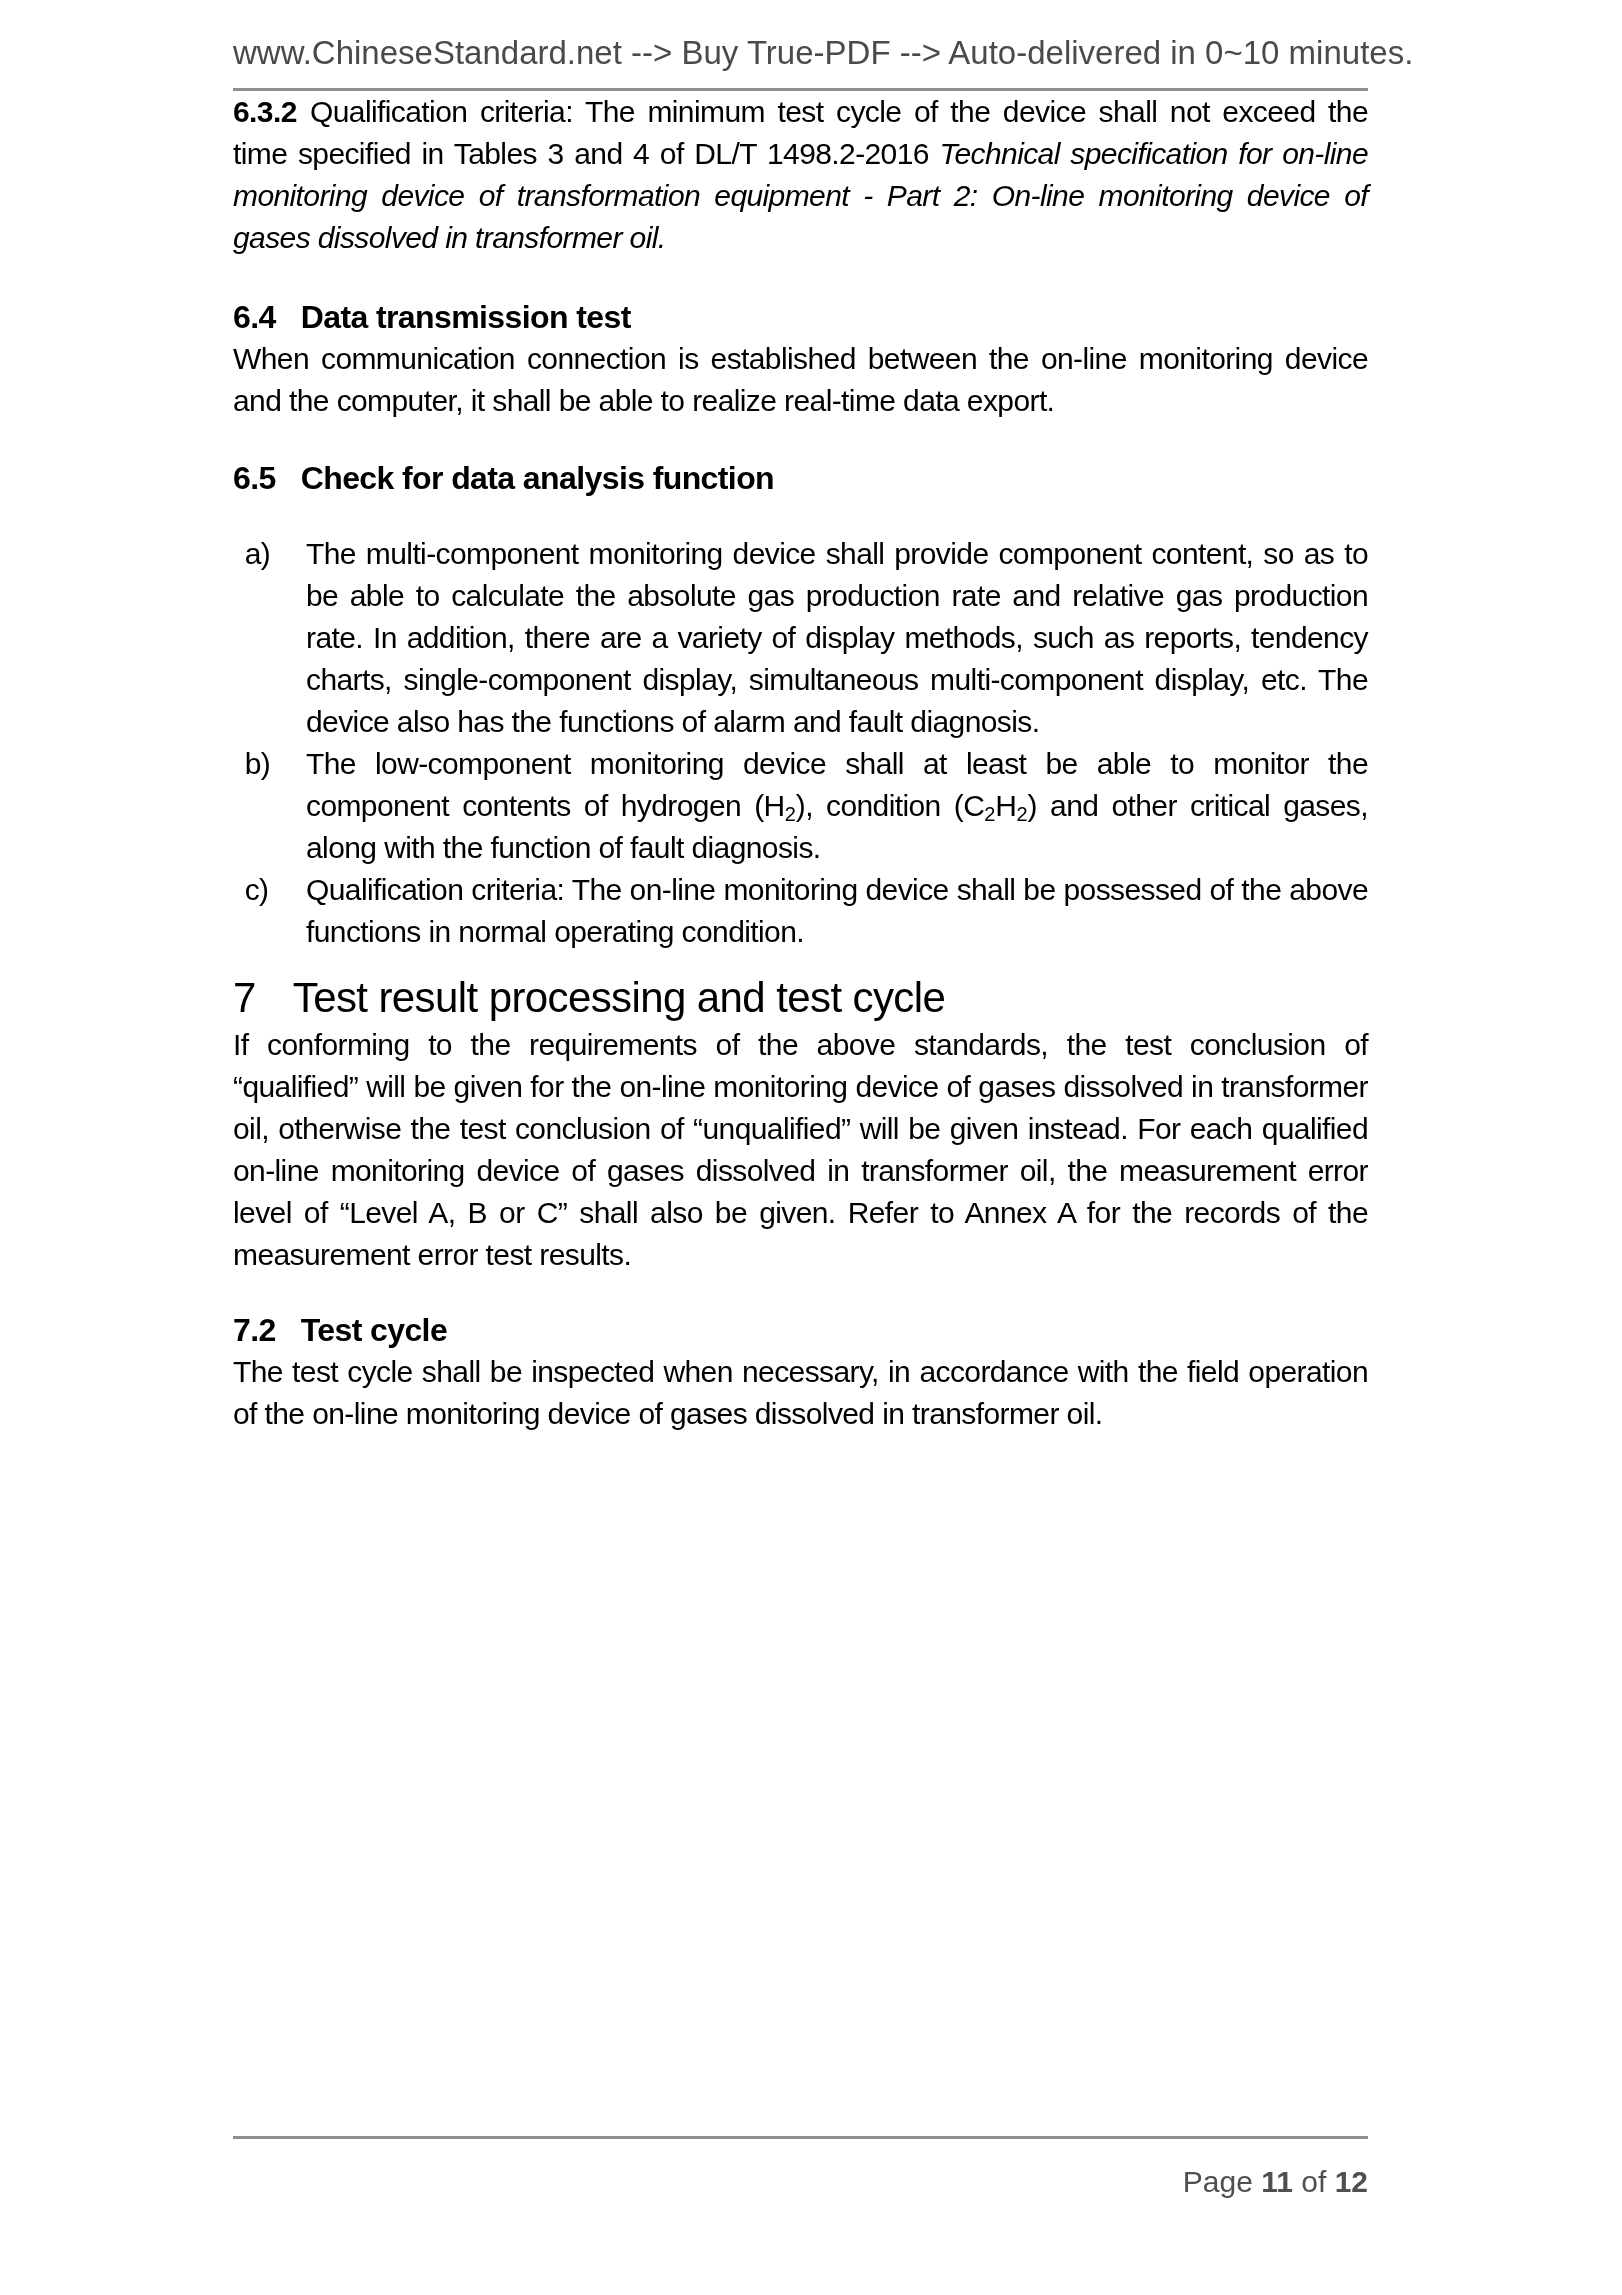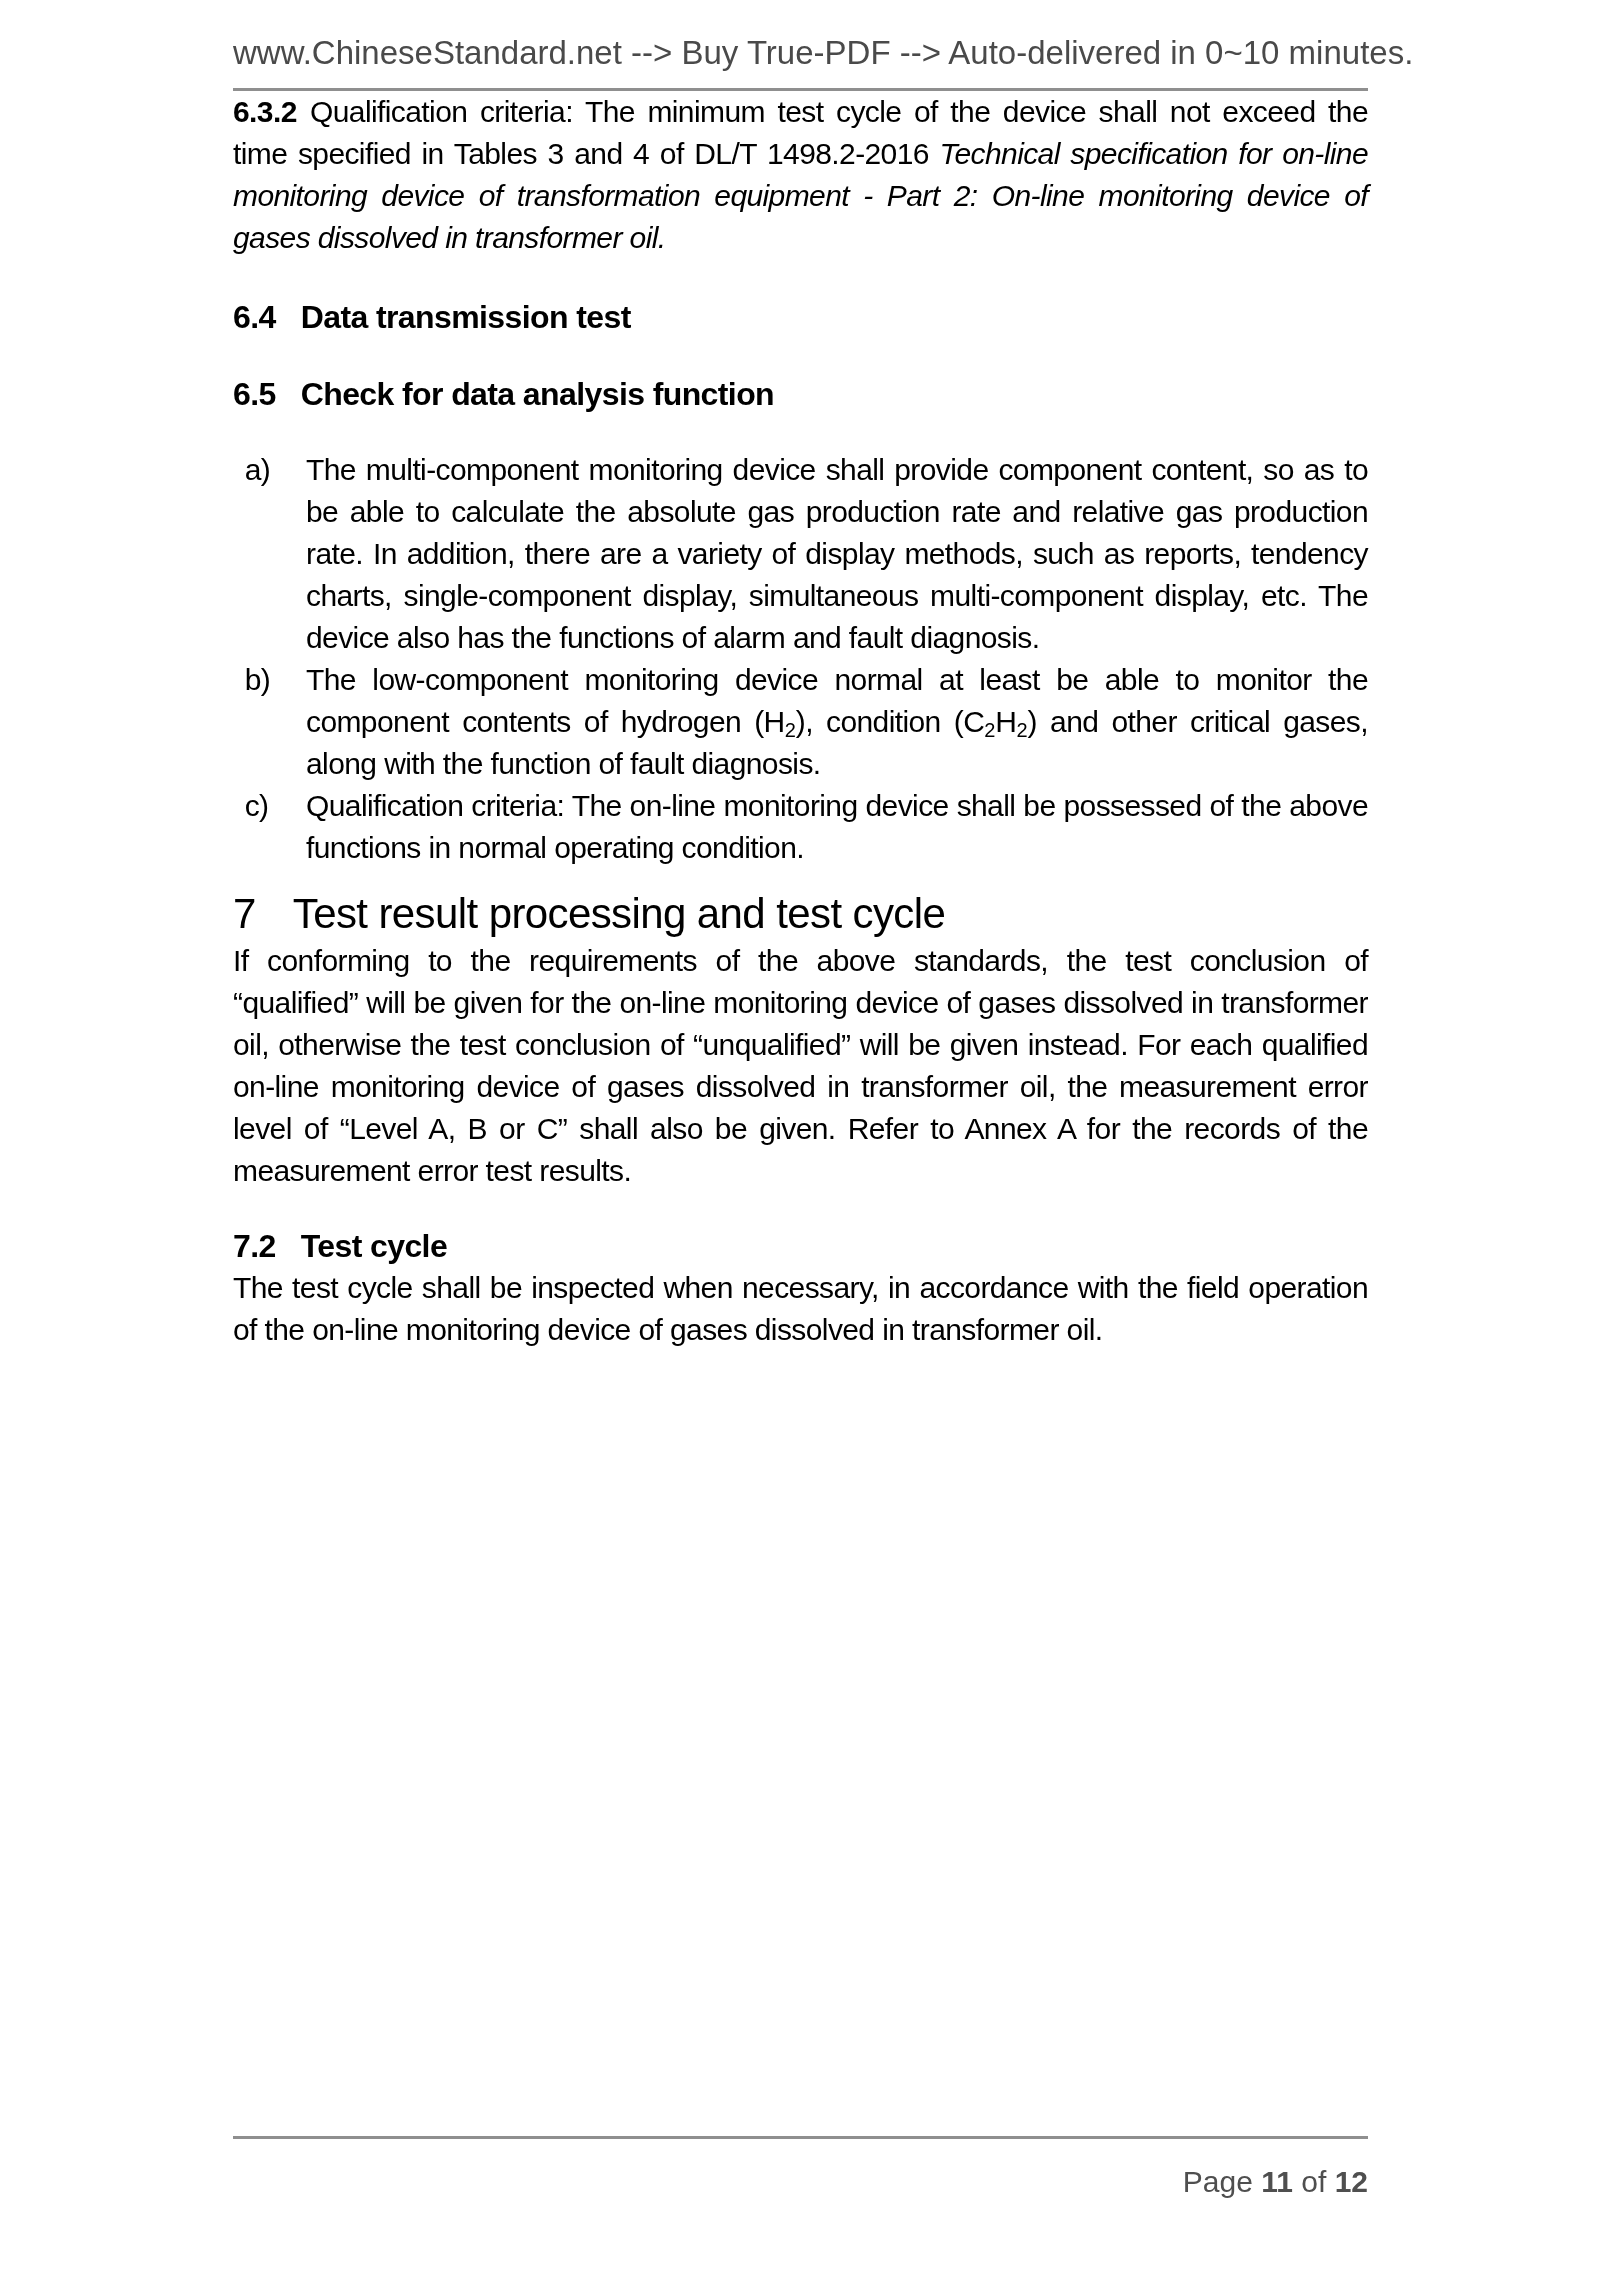--- a/index.html
+++ b/index.html
@@ -108,30 +108,31 @@
   </div>
 
   <div class="rule"></div>
 
   <div class="content">
 
     <p class="para-632"><span class="runin">6.3.2</span><span>Qualification criteria: The minimum test cycle of the device shall not exceed the time specified in Tables 3 and 4 of DL/T 1498.2-2016 </span><i>Technical specification for on-line monitoring device of transformation equipment - Part 2: On-line monitoring device of gases dissolved in transformer oil.</i></p>
 
     <h3 class="h-sub h-64"><span class="hnum">6.4</span><span>Data transmission test</span></h3>
 
+    <p class="para-64">When communication connection is established between the on-line monitoring device and the computer, it shall be able to realize real-time data export.</p>
 
     <h3 class="h-sub h-65"><span class="hnum">6.5</span><span>Check for data analysis function</span></h3>
 
     <div class="list">
       <div class="li">
         <span class="marker">a)</span>
         <span>The multi-component monitoring device shall provide component content, so as to be able to calculate the absolute gas production rate and relative gas production rate. In addition, there are a variety of display methods, such as reports, tendency charts, single-component display, simultaneous multi-component display, etc. The device also has the functions of alarm and fault diagnosis.</span>
       </div>
       <div class="li">
-        <span class="marker">b)</span><span><span>The low-component monitoring device normal at least be able to monitor the component contents of hydrogen (H</span><sub>2</sub><span>), condition (C</span><sub>2</sub><span>H</span><sub>2</sub><span>) and other critical gases, along with the function of fault diagnosis.</span></span>
+        <span class="marker">b)</span><span><span>The low-component monitoring device shall at least be able to monitor the component contents of hydrogen (H</span><sub>2</sub><span>), condition (C</span><sub>2</sub><span>H</span><sub>2</sub><span>) and other critical gases, along with the function of fault diagnosis.</span></span>
       </div>
       <div class="li">
         <span class="marker">c)</span>
         <span>Qualification criteria: The on-line monitoring device shall be possessed of the above functions in normal operating condition.</span>
       </div>
     </div>
 
     <h1 class="h-main"><span class="hnum">7</span><span>Test result processing and test cycle</span></h1>
 
 

